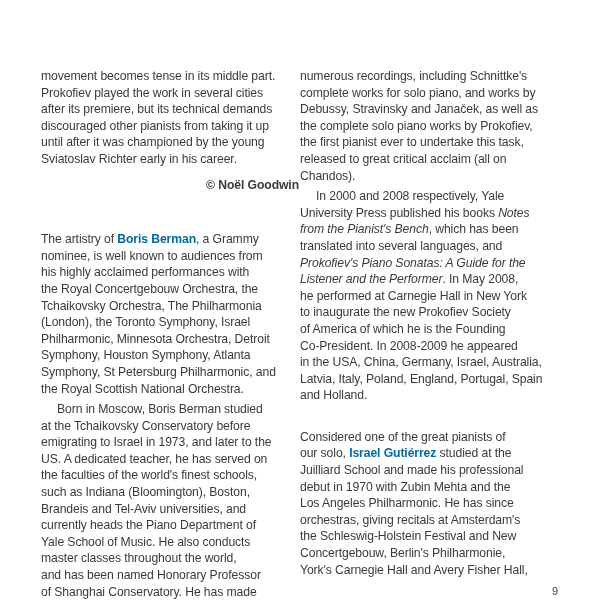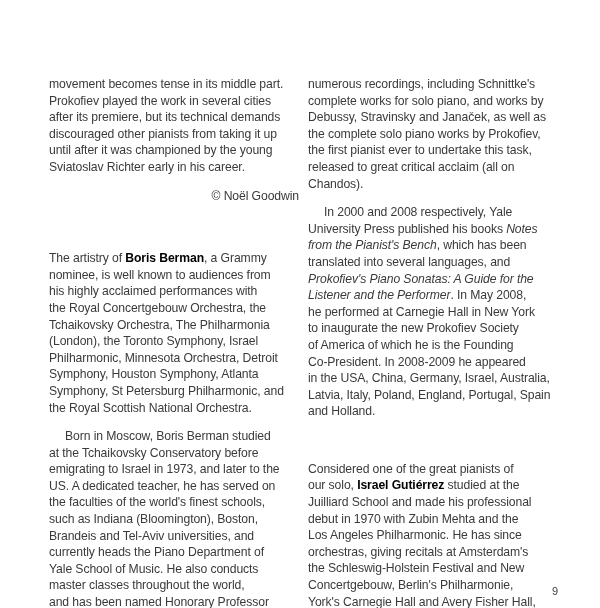--- a/index.html
+++ b/index.html
@@ -3,26 +3,26 @@
 <meta charset="utf-8">
 <style>
   html, body { margin: 0; padding: 0; }
   body {
     width: 600px; height: 608px; background: #ffffff; position: relative; overflow: hidden;
     font-family: "Liberation Sans", "DejaVu Sans", sans-serif; color: #3a3a3a;
   }
   .col { position: absolute; top: 64px; font-size: 12.2px; line-height: 16.6px; letter-spacing: -0.1px; }
   .left { left: 37px; width: 262px; }
   .right { left: 296px; width: 275px; }
-  .para { margin: 12px; }
+  .para { margin: 4px; }
   .line { display: block; white-space: nowrap; }
   .indent { padding-left: 16px; }
-  .credit { text-align: right; font-weight: normal; margin-top: 9px; }
+  .credit { text-align: right; font-weight: bold; margin-top: 9px; }
   .gap { height: 25px; }
-  b { font-weight: bold; color: #000000; }
+  b { font-weight: bold; color: #0369a1; }
   i { font-style: italic; }
   .pagenum { position: absolute; left: 552px; top: 585px; font-size: 11px; color: #444; }
 </style>
 </head>
 <body>
 
 <div class="col left">
   <p class="para">
     <span class="line">movement becomes tense in its middle part.</span>
     <span class="line">Prokofiev played the work in several cities</span>

